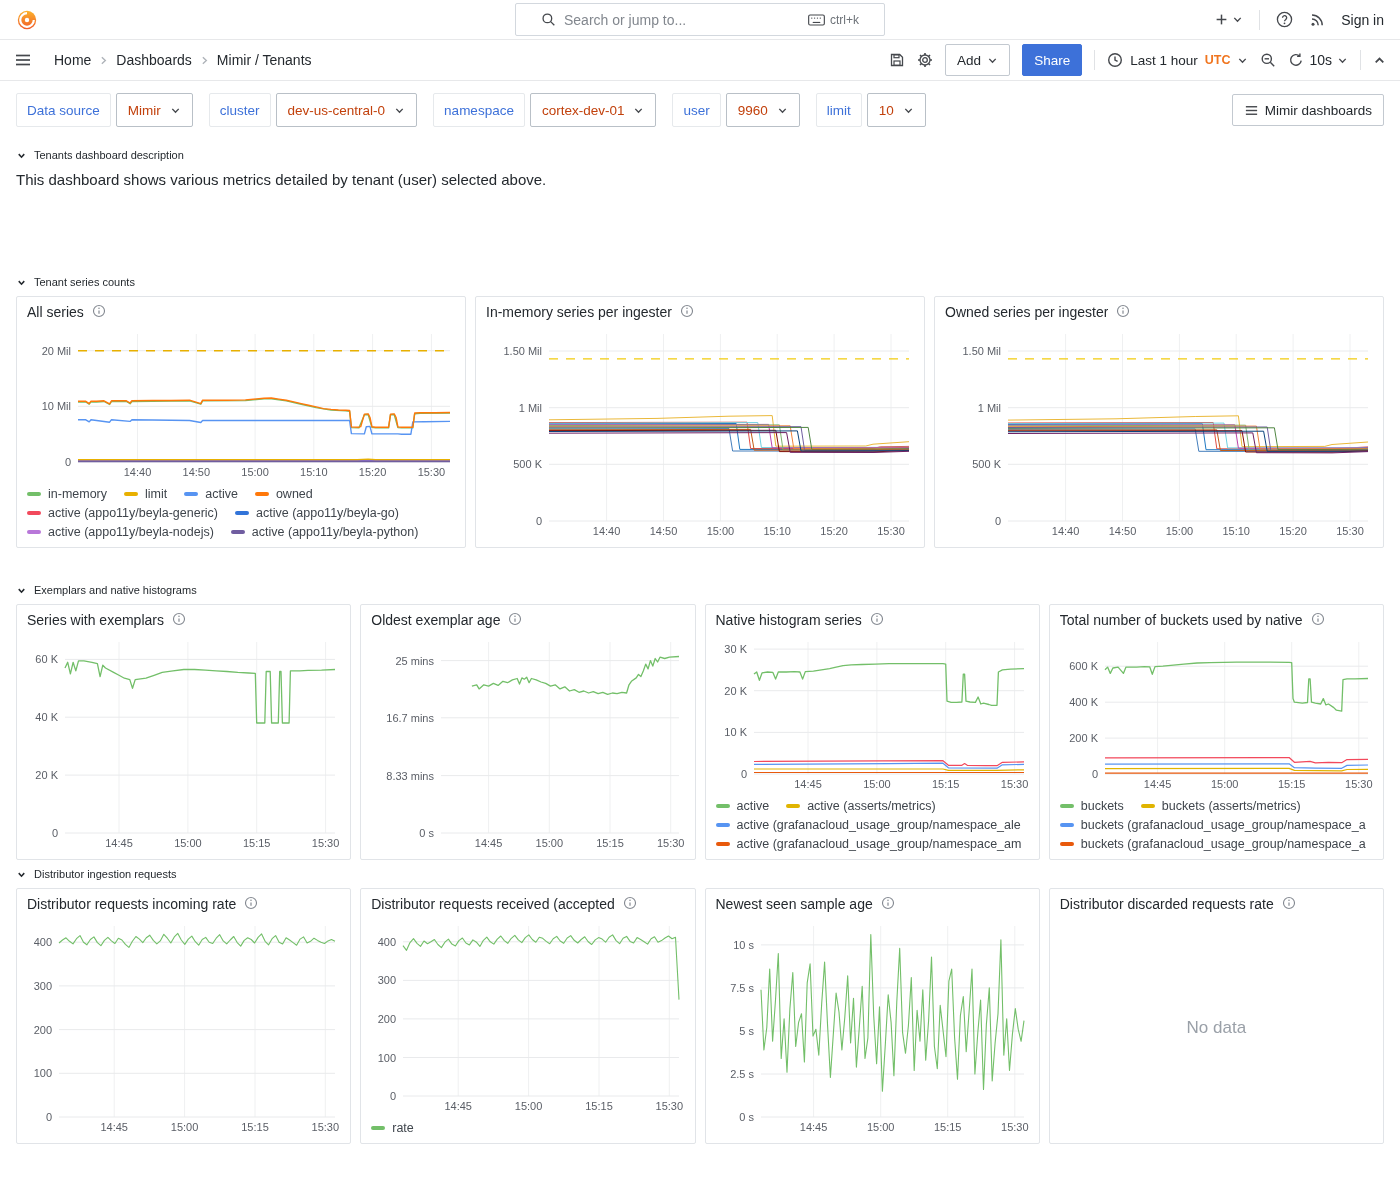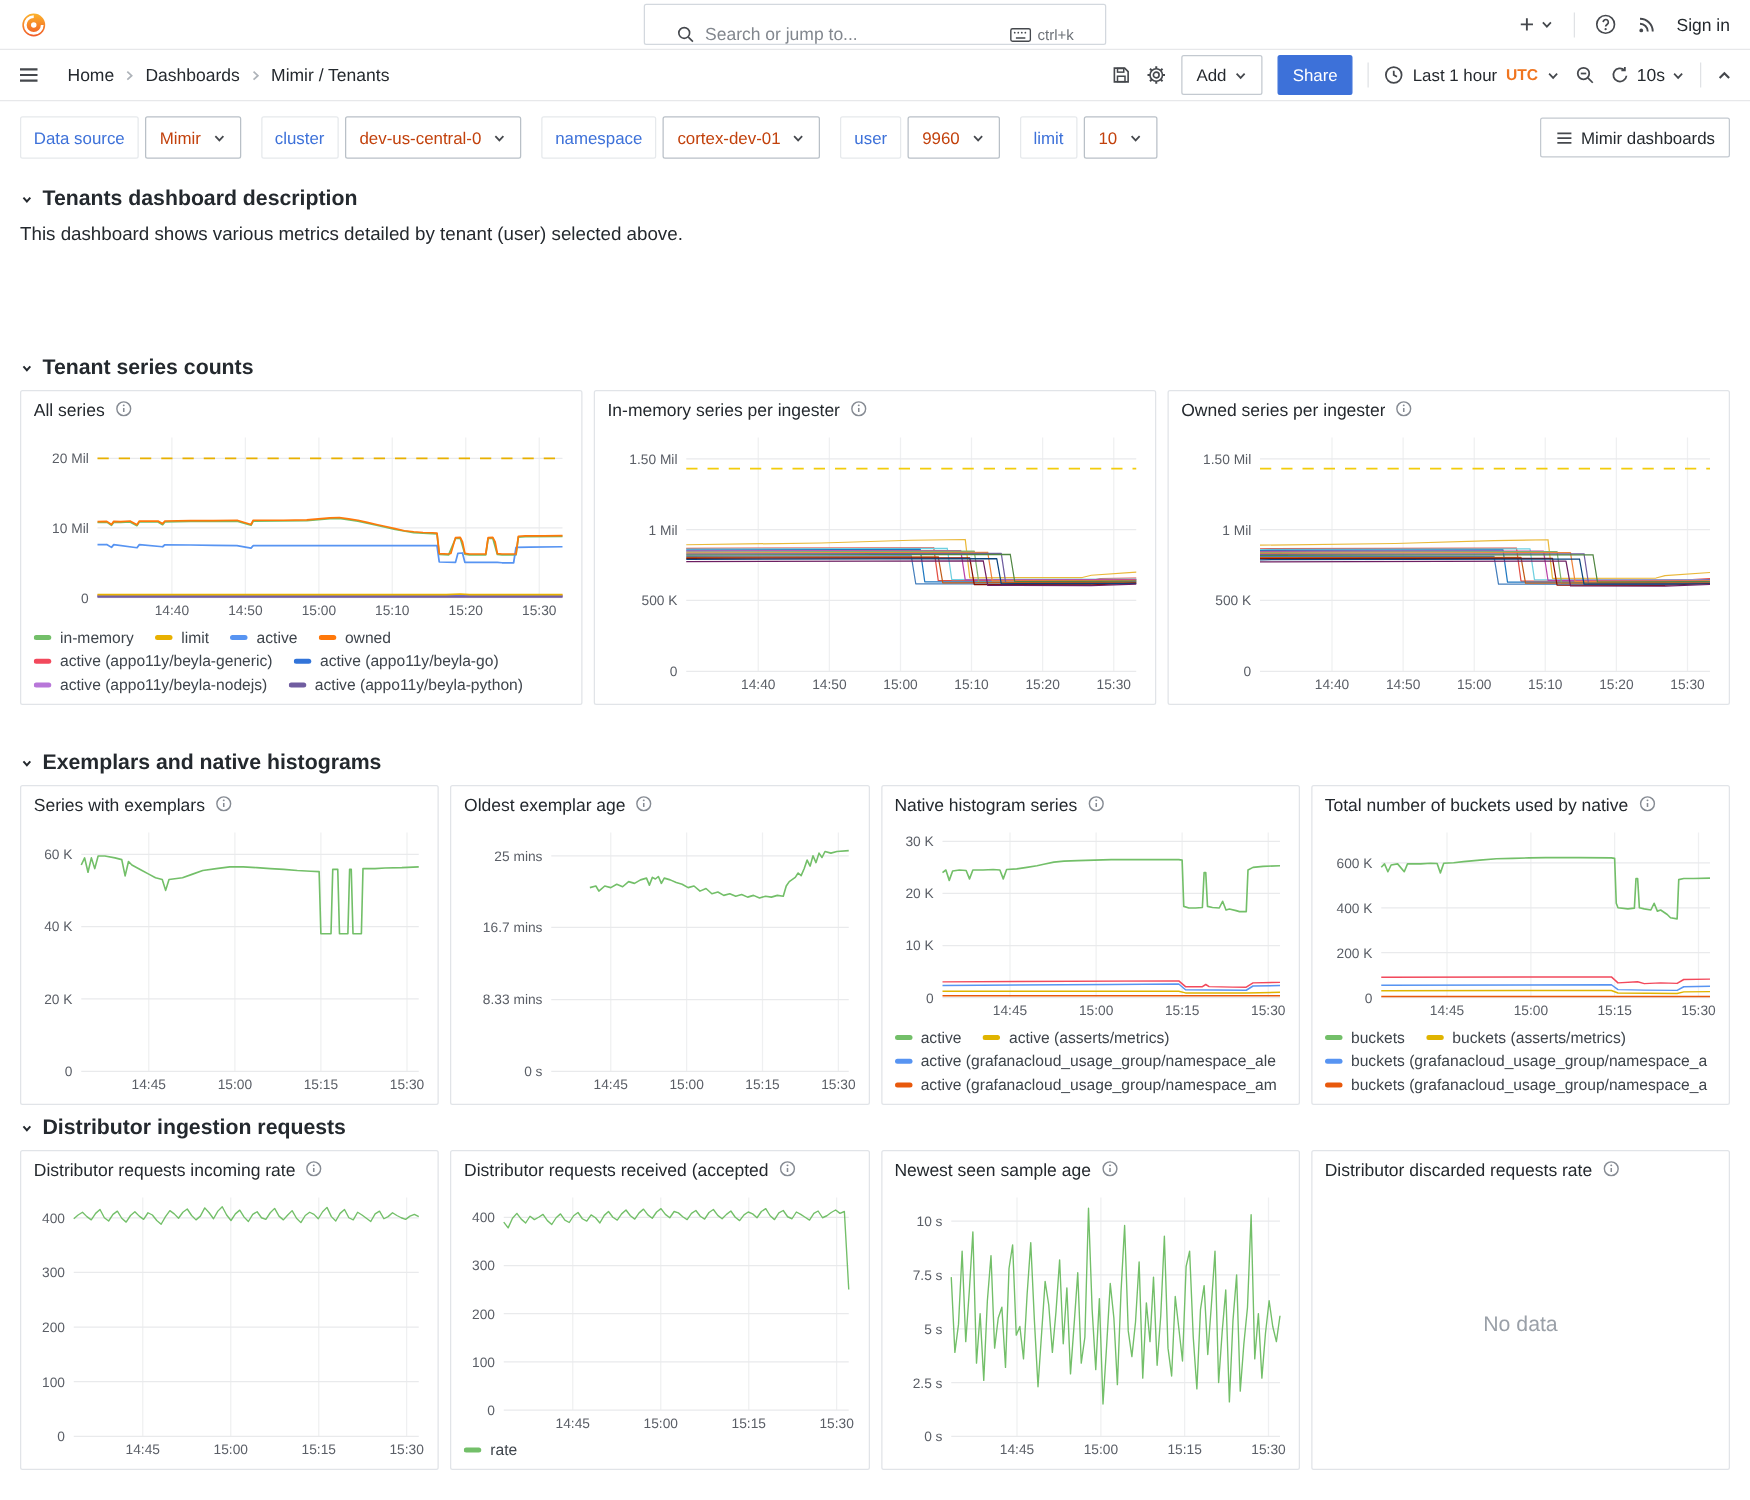--- a/index.html
+++ b/index.html
@@ -3,21 +3,21 @@
 <meta charset="utf-8">
 <style>
   html,body{margin:0;padding:0}
   body{width:1400px;height:1200px;overflow:hidden;background:#fff;color:#24292E;
        font-family:"Liberation Sans",sans-serif;font-size:14px;-webkit-font-smoothing:antialiased}
   svg{display:block}
   .icon{display:inline-flex;align-items:center;justify-content:center;color:#45484D}
   
   .topnav{height:39px;border-bottom:1px solid #E7E8EA;display:flex;align-items:center;padding:0 16px;position:relative}
   .search-wrap{position:absolute;left:50%;transform:translateX(-50%)}
-  .search-box{width:318px;height:31px;border:1px solid #D3D8DE;border-radius:2px;display:flex;align-items:flex-end;
+  .search-box{width:318px;height:31px;border:1px solid #D3D8DE;border-radius:2px;display:flex;align-items:center;
               gap:8px;padding:0 25px;color:#82878E;background:#fff;cursor:pointer}
   .search-ph{flex:1;font-size:14px;color:#82878E;white-space:nowrap}
   .shortcut{display:flex;align-items:center;gap:5px;font-size:12px;color:#6E7379}
   .topnav-right{margin-left:auto;display:flex;align-items:center;gap:16px}
   .plusgrp{display:flex;align-items:center;gap:3px;cursor:pointer}
   .vdiv{width:1px;height:20px;background:#E0E2E5}
   .signin{font-size:14px;color:#24292E;cursor:pointer}
   
   .toolbar{height:40px;border-bottom:1px solid #E7E8EA;display:flex;align-items:center;padding:0 14px;gap:10px}
   .burger{margin-right:12px;cursor:pointer}
@@ -34,21 +34,21 @@
   .refreshgrp{display:flex;align-items:center;gap:5px;font-size:14px;cursor:pointer}
   
   .vars{display:flex;align-items:center;gap:16px;padding:12px 16px 8px}
   .var{display:flex;align-items:center;gap:5px}
   .var-label{height:32px;display:flex;align-items:center;padding:0 10px;border:1px solid #E6E9EC;border-radius:2px;
              color:#3D71D9;font-size:13.5px;background:#fff}
   .var-value{height:32px;display:flex;align-items:center;gap:9px;padding:0 11px;border:1px solid #B9C0C7;border-radius:2px;
              font-size:13.5px;color:#c2410c;cursor:pointer;background:#fff}
   .vars-spacer{flex:1}
   
-  .section-h{display:flex;align-items:center;gap:7px;margin:14px 16px 6px;font-size:17px;font-weight:700;cursor:pointer}
+  .section-h{display:flex;align-items:center;gap:7px;margin:14px 16px 6px;font-size:11px;font-weight:400;cursor:pointer}
   .section-h .icon{color:#24292E}
   .desc-body{margin:10px 16px 0;font-size:15px;color:#24292E}
   .gap-lg{height:74px}
   
   .grid{display:grid;gap:9px;margin:8px 16px 0}
   .grid3{grid-template-columns:repeat(3,1fr);grid-auto-rows:252px}
   .grid4{grid-template-columns:repeat(4,1fr);grid-auto-rows:256px}
   .panel{border:1px solid #E1E4E8;border-radius:2px;background:#fff;display:flex;flex-direction:column;
          padding:7px 10px 8px;overflow:hidden;min-width:0}
   .panel-head{display:flex;align-items:flex-start;gap:8px;height:24px;flex:0 0 auto;overflow:hidden}

